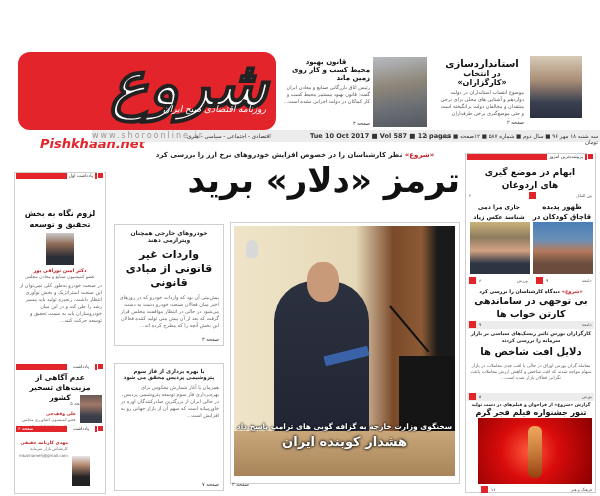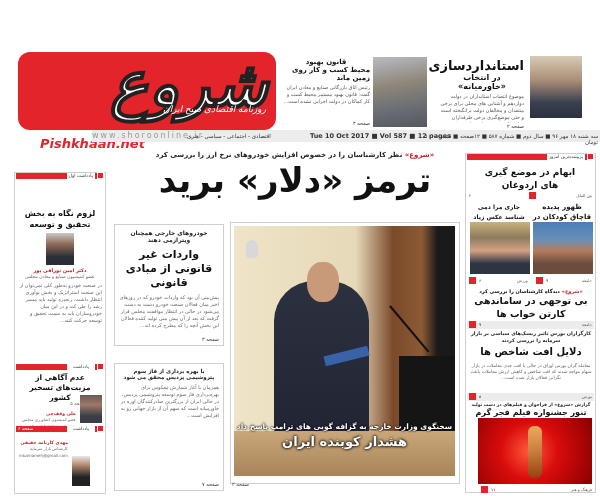--- a/index.html
+++ b/index.html
@@ -15,21 +15,21 @@
   .pishkhan { left: 40px; top: 136px; color: #e3242b; font-size: 13px; font-weight: bold; font-style: italic; }
 
   .dateline { left: 92px; top: 130px; width: 508px; height: 12px; background: #ececec; font-size: 5.5px; color: #333; }
   .dl-url { left: 0; top: 1px; font-size: 8px; color: #999; letter-spacing: 2px; }
   .dl-sections { left: 95px; top: 3px; direction: rtl; }
   .dl-eng { left: 218px; top: 2px; font-size: 6.5px; font-weight: bold; color: #333; }
   .dl-fa { left: 330px; top: 3px; width: 176px; direction: rtl; text-align: right; }
 
   
   .teaser-img { background: linear-gradient(160deg,#cfd3d8,#7d8590 55%,#59606b); }
-  .t-title { font-size: 13px; font-weight: bold; color: #111; }
+  .t-title { font-size: 10px; font-weight: bold; color: #111; }
   .t-body { font-size: 5px; color: #555; line-height: 7px; }
   .t-page { font-size: 5px; color: #333; }
 
   
   .col-box { border: 1px solid #cfcfcf; }
   .col-header { height: 6px; background: #e3242b; }
 
   .h-red { font-size: 6px; color: #c41e24; font-weight: bold; }
   .bold { font-weight: bold; color: #111; }
   .body-text { font-size: 5px; line-height: 7px; color: #666; }
@@ -47,21 +47,21 @@
 
 <div class="abs masthead">
   <div class="logo-text">شروع</div>
   <div class="tagline">روزنامه اقتصادی صبح ایران</div>
 </div>
 <div class="abs pishkhan">Pishkhaan.net</div>
 
 <div class="abs teaser-img" style="left:530px;top:56px;width:52px;height:62px;background:linear-gradient(180deg,#d8cbb6 0,#a88d76 40%,#3a4050 75%,#2b3140 100%);"></div>
 <div class="abs rtl" style="left:440px;top:58px;width:84px;">
   <div class="t-title ctr">استانداردسازی</div>
-  <div class="t-title ctr" style="font-size:8px;">در انتخاب «خاورمیانه»</div>
+  <div class="t-title ctr" style="font-size:8px;">در انتخاب «کارگزاران»</div>
   <div class="t-body" style="height:30px;overflow:hidden;margin-top:2px;">موضوع انتصاب استانداران در دولت دوازدهم و آشنایی های محلی برای برخی منتقدان و مخالفان دولت برانگیخته است و حتی موضع‌گیری برخی طرفداران دولت را هم در پی داشته است...</div>
   <div class="t-page">صفحه ۲</div>
 </div>
 
 <div class="abs teaser-img" style="left:373px;top:57px;width:54px;height:70px;background:linear-gradient(170deg,#b7bcc2 0,#8e8679 40%,#6b6f75 70%,#55595f 100%);"></div>
 <div class="abs rtl" style="left:282px;top:58px;width:88px;">
   <div class="t-title ctr" style="font-size:7px;">قانون بهبود</div>
   <div class="t-title" style="font-size:7px;">محیط کسب و کار روی زمین ماند</div>
   <div class="t-body" style="height:36px;overflow:hidden;margin-top:2px;">رئیس اتاق بازرگانی صنایع و معادن ایران گفت: قانون بهبود مستمر محیط کسب و کار کماکان در دولت اجرایی نشده است...</div>
   <div class="t-page">صفحه ۴</div>
@@ -71,21 +71,21 @@
   <div class="abs dl-url">www.shoroonline.ir</div>
   <div class="abs dl-sections">اقتصادی - اجتماعی - سیاسی - هنری</div>
   <div class="abs dl-eng">Tue 10 Oct 2017 ■ Vol 587 ■ 12 pages</div>
   <div class="abs dl-fa">سه شنبه ۱۸ مهر ۹۶ ■ سال دوم ■ شماره ۵۸۷ ■ ۱۲صفحه ■ قیمت ۱۰۰۰ تومان</div>
 </div>
 
 <div class="abs rtl ctr" style="left:130px;top:151px;width:330px;font-size:7px;font-weight:bold;color:#222;text-align:center;">
   <span style="color:#c41e24;">«شروع»</span>
   <span>نظر کارشناسان را در خصوص افزایش خودروهای نرخ ارز را بررسی کرد</span>
 </div>
-<div class="abs ctr" style="left:130px;top:160px;width:330px;font-size:34px;font-weight:900;color:#111;direction:rtl;font-family:'DejaVu Sans',sans-serif;letter-spacing:-1px;">ترمز «دلار» برید</div>
+<div class="abs ctr" style="left:130px;top:160px;width:330px;font-size:34px;font-weight:900;color:#111;direction:rtl;font-family:'DejaVu Sans',sans-serif;letter-spacing:-1px;text-align:right;">ترمز «دلار» برید</div>
 
 <div class="abs col-box" style="left:230px;top:222px;width:230px;height:262px;"></div>
 <div class="abs main-photo" style="left:234px;top:226px;width:221px;height:250px;overflow:hidden;">
   <div class="abs" style="left:12px;top:14px;width:12px;height:18px;background:#d8d8d8;border-radius:6px 6px 4px 4px;"></div>
   <div class="abs suit" style="left:40px;top:55px;width:95px;height:200px;"></div>
   <div class="abs" style="left:73px;top:36px;width:32px;height:40px;background:#c99a7a;border-radius:45%;"></div>
   <div class="abs" style="left:90px;top:125px;width:45px;height:10px;background:#3a62a8;transform:rotate(-14deg);"></div>
   <div class="abs" style="left:165px;top:130px;width:56px;height:120px;background:#151515;"></div>
   <div class="abs" style="left:155px;top:80px;width:2px;height:60px;background:#111;transform:rotate(-40deg);transform-origin:top;"></div>
   <div class="abs floor" style="left:0;top:205px;width:221px;height:45px;"></div>

